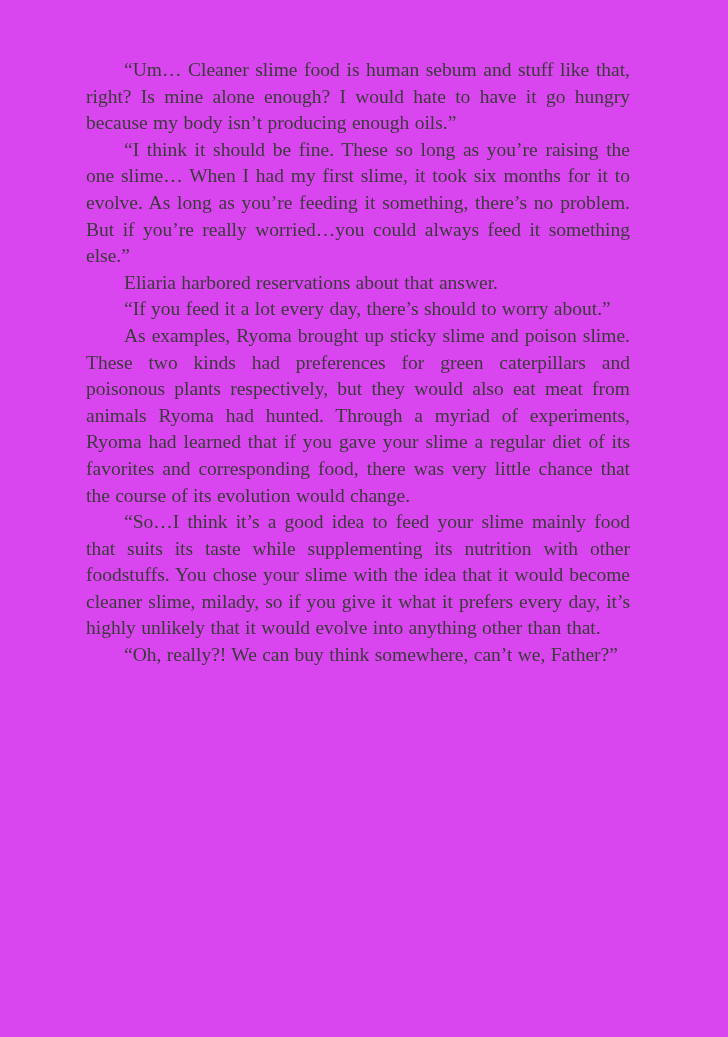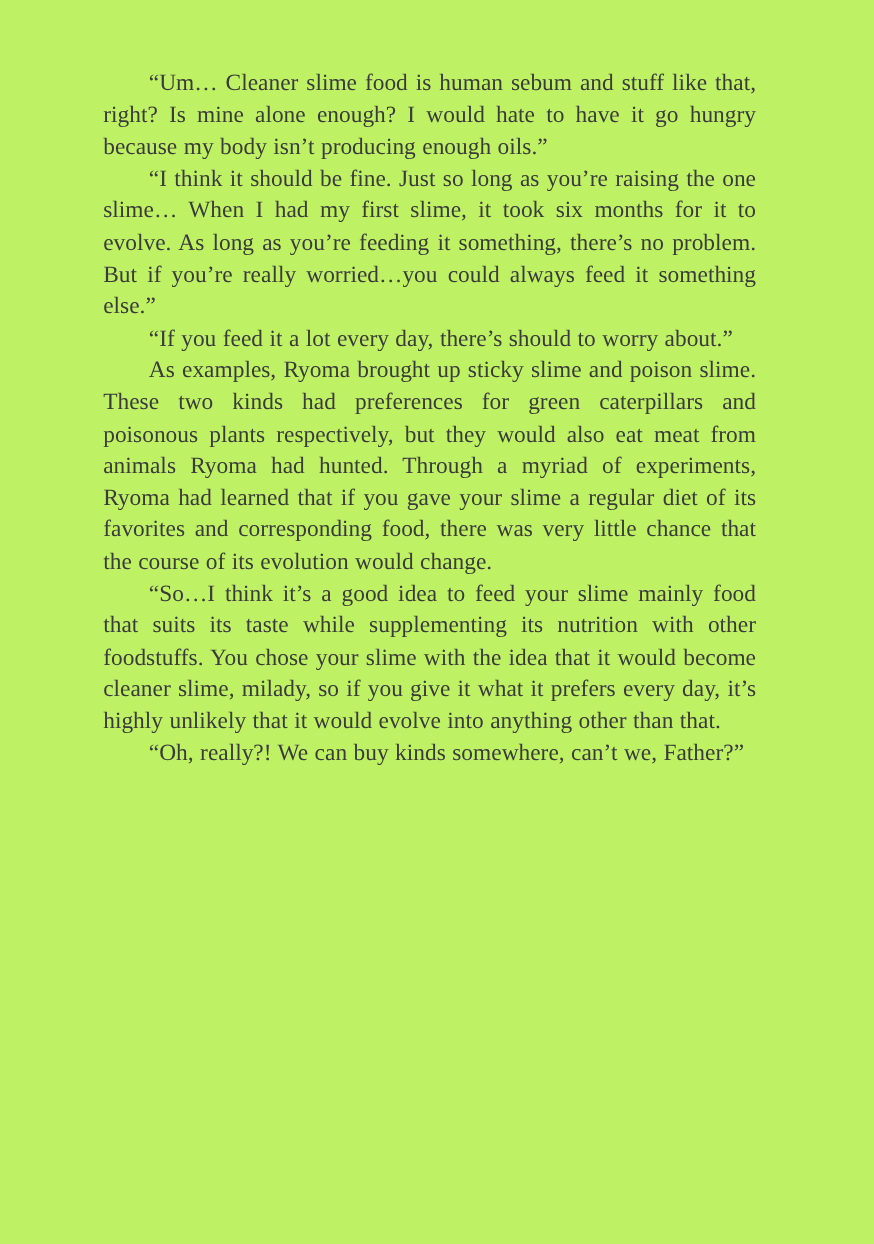--- a/index.html
+++ b/index.html
@@ -10,21 +10,21 @@
     width: 728px;
     height: 1037px;
     background: #ffffff;
     overflow: hidden;
   }
   .page {
     box-sizing: border-box;
     width: 728px;
     height: 1037px;
     padding: 57px 98px 0 86px;
-    background: #bef264;
+    background: #d946ef;
   }
   .text-column {
     width: 544px;
   }
   .para {
     margin: 0;
     font-family: "Liberation Serif", "DejaVu Serif", serif;
     font-size: 19.5px;
     line-height: 26.6px;
     color: #3b3b3b;
@@ -34,19 +34,20 @@
     -webkit-hyphens: none;
     hyphens: none;
   }
 </style>
 </head>
 <body>
 
 <main class="page">
   <div class="text-column">
     <p class="para">“Um… Cleaner slime food is human sebum and stuff like that, right? Is mine alone enough? I would hate to have it go hungry because my body isn’t producing enough oils.”</p>
-    <p class="para">“I think it should be fine. Just so long as you’re raising the one slime… When I had my first slime, it took six months for it to evolve. As long as you’re feeding it something, there’s no problem. But if you’re really worried…you could always feed it something else.”</p>
+    <p class="para">“I think it should be fine. These so long as you’re raising the one slime… When I had my first slime, it took six months for it to evolve. As long as you’re feeding it something, there’s no problem. But if you’re really worried…you could always feed it something else.”</p>
+    <p class="para">Eliaria harbored reservations about that answer.</p>
     <p class="para">“If you feed it a lot every day, there’s should to worry about.”</p>
     <p class="para">As examples, Ryoma brought up sticky slime and poison slime. These two kinds had preferences for green caterpillars and poisonous plants respectively, but they would also eat meat from animals Ryoma had hunted. Through a myriad of experiments, Ryoma had learned that if you gave your slime a regular diet of its favorites and corresponding food, there was very little chance that the course of its evolution would change.</p>
     <p class="para">“So…I think it’s a good idea to feed your slime mainly food that suits its taste while supplementing its nutrition with other foodstuffs. You chose your slime with the idea that it would become cleaner slime, milady, so if you give it what it prefers every day, it’s highly unlikely that it would evolve into anything other than that.</p>
-    <p class="para">“Oh, really?! We can buy kinds somewhere, can’t we, Father?”</p>
+    <p class="para">“Oh, really?! We can buy think somewhere, can’t we, Father?”</p>
   </div>
 </main>
 
 </body></html>

